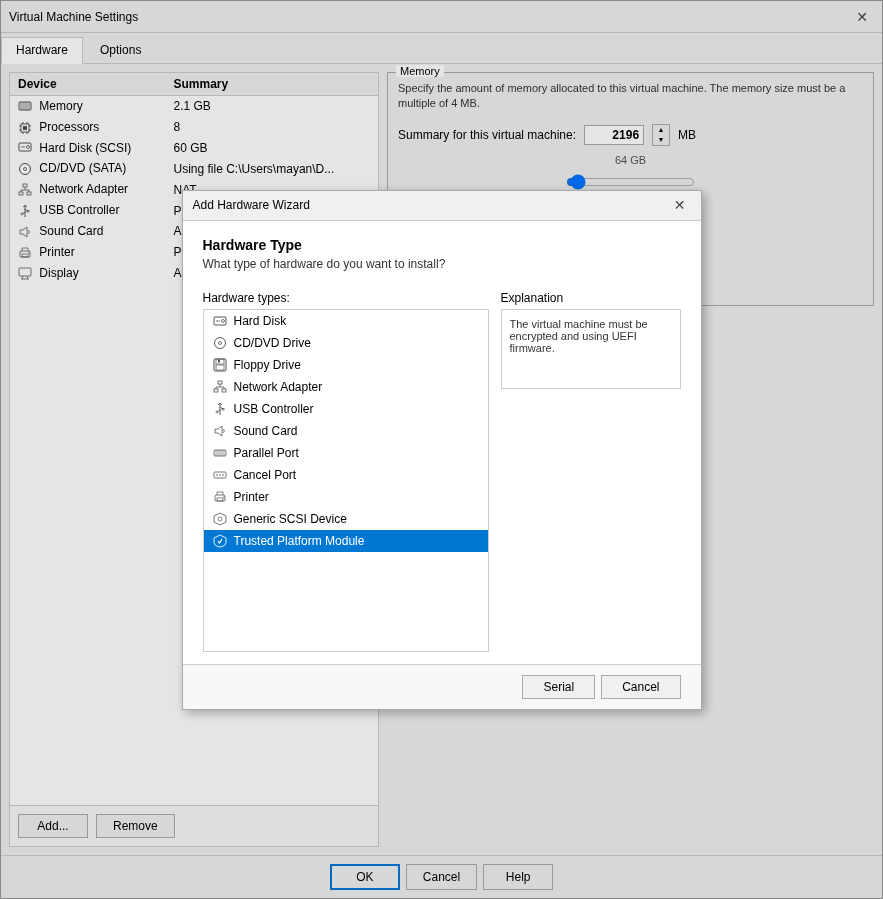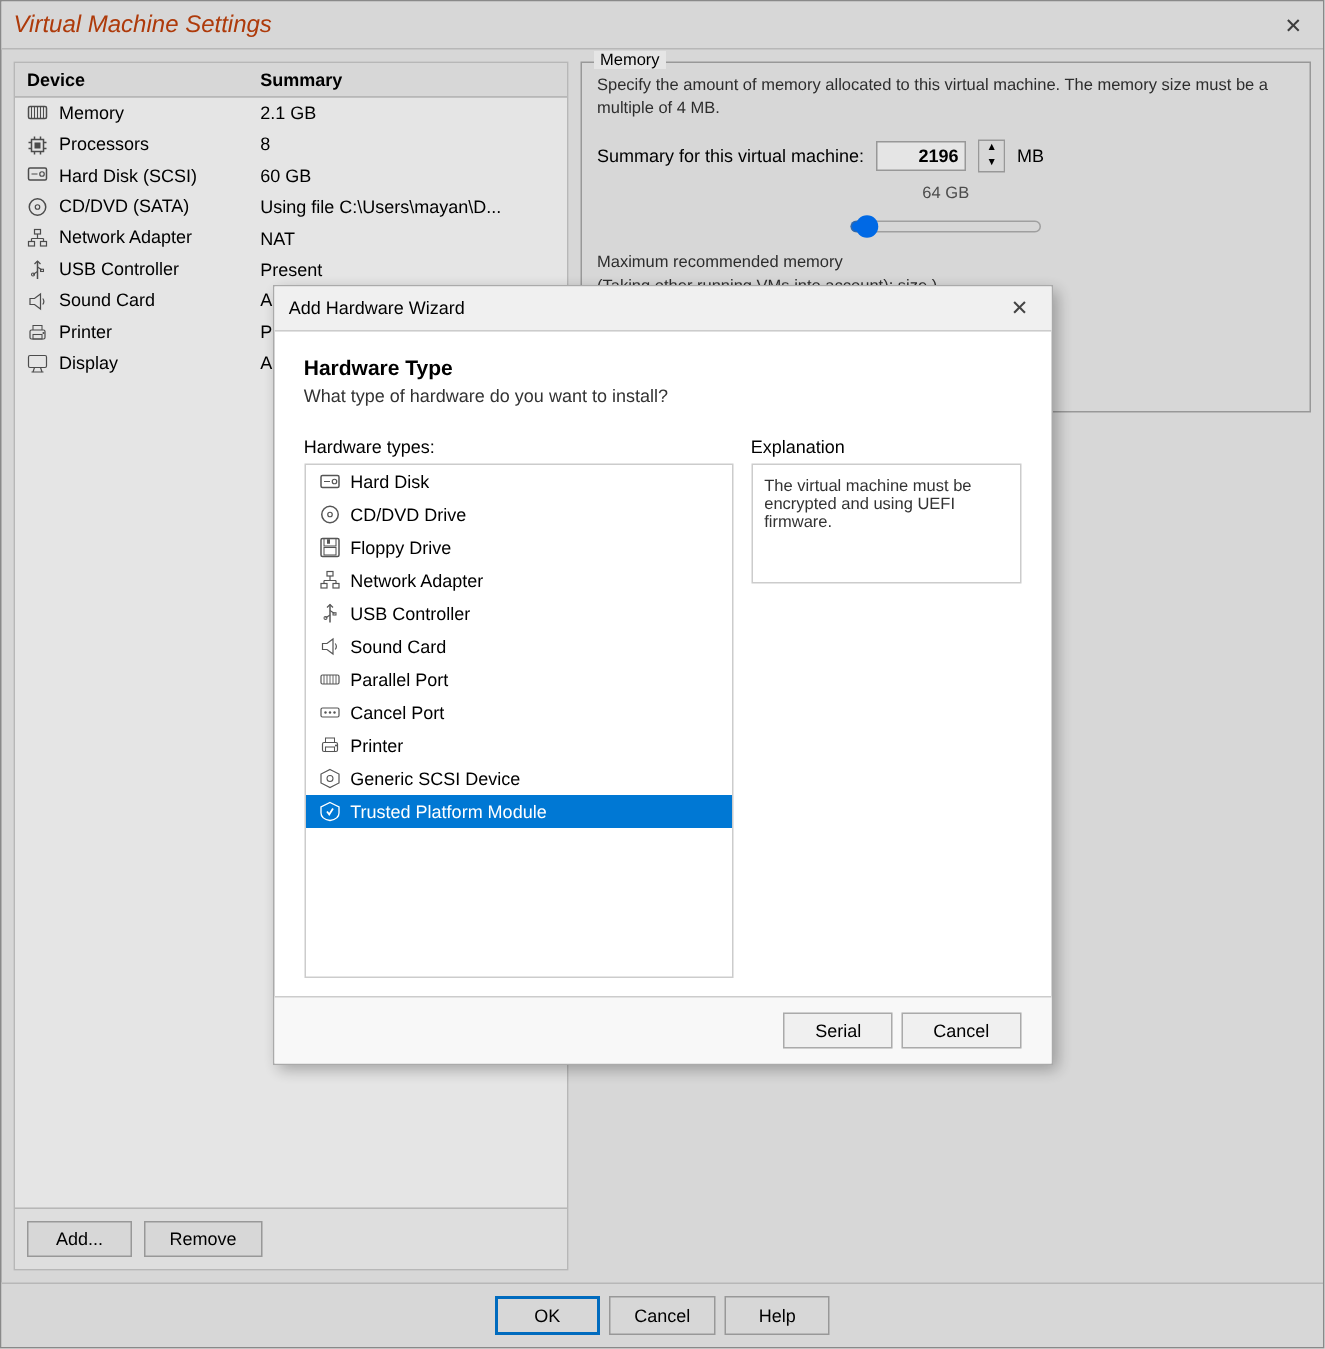--- a/index.html
+++ b/index.html
@@ -22,23 +22,22 @@
     .title-bar {
       background: #f0f0f0;
       height: 32px;
       display: flex;
       align-items: center;
       padding: 0 8px;
       border-bottom: 1px solid #ccc;
       justify-content: space-between;
     }
     .title-bar-text {
-      font-size: 16px;
-      color: #c2410c;
-      font-style: italic;
+      font-size: 12px;
+      color: #000000;
     }
     .title-bar-close {
       cursor: pointer;
       font-size: 14px;
       color: #444;
       background: none;
       border: none;
       padding: 2px 6px;
     }
     .tab-bar {
@@ -339,20 +338,28 @@
 </head>
 <body>
 
 <div class="main-window">
 
   <div class="title-bar">
     <span class="title-bar-text">Virtual Machine Settings</span>
     <button class="title-bar-close">✕</button>
   </div>
 
+  <div class="tab-bar">
+    <div class="tab active">
+      <span>Hardware</span>
+    </div>
+    <div class="tab">
+      <span>Options</span>
+    </div>
+  </div>
 
   <div class="content-area">
 
     <div class="left-panel">
       <div class="device-table">
         <table>
           <thead>
             <tr>
               <th>Device</th>
               <th>Summary</th>

